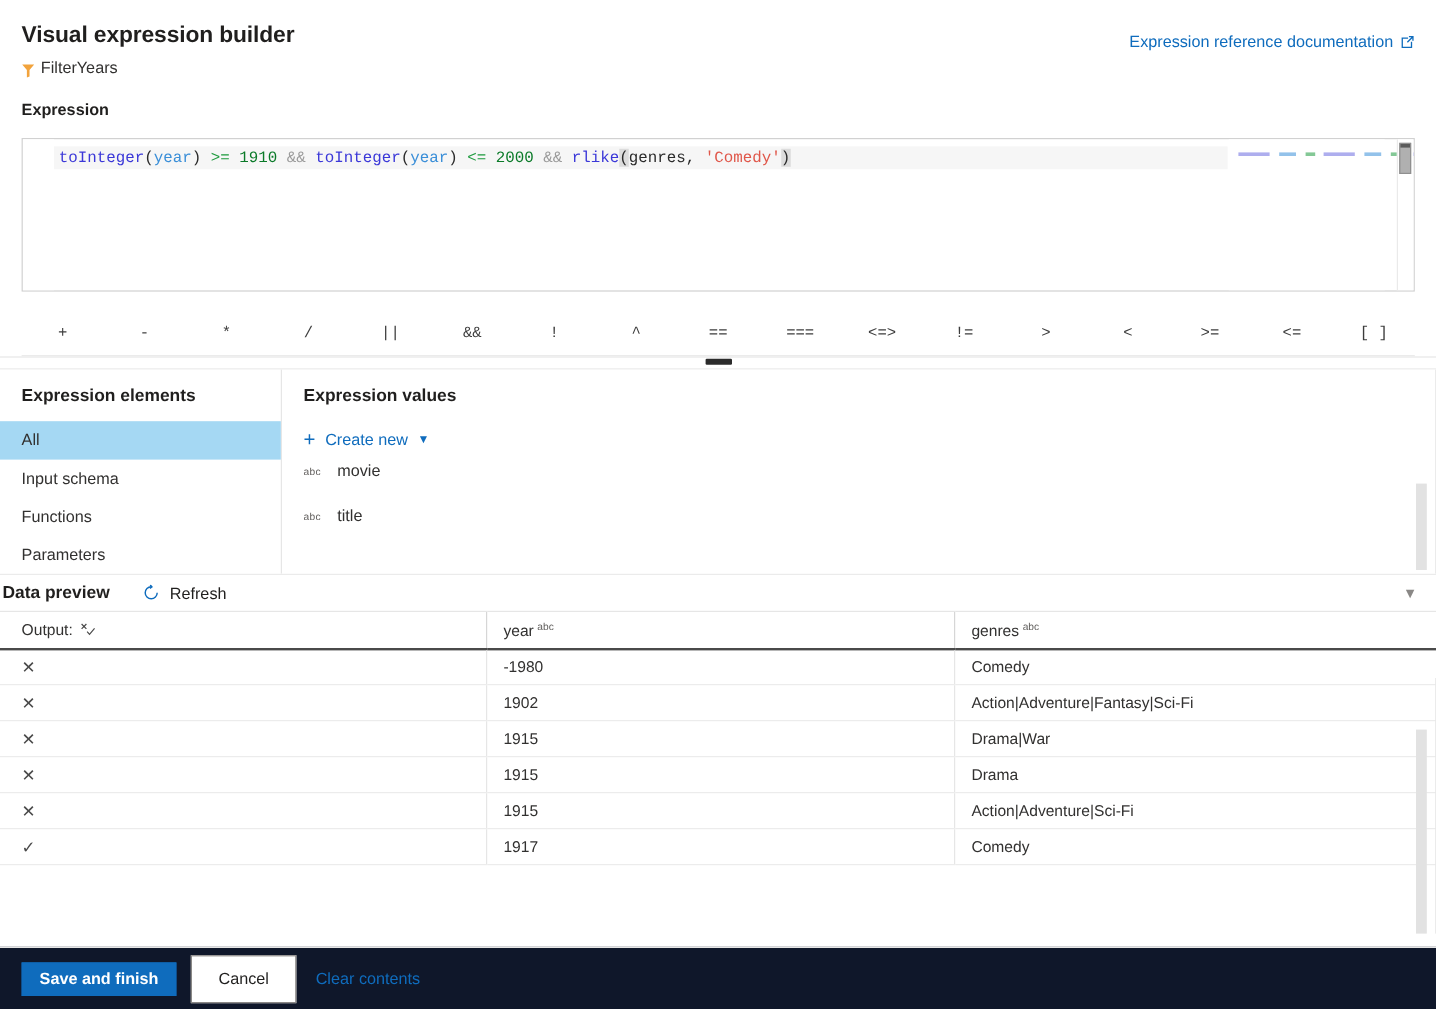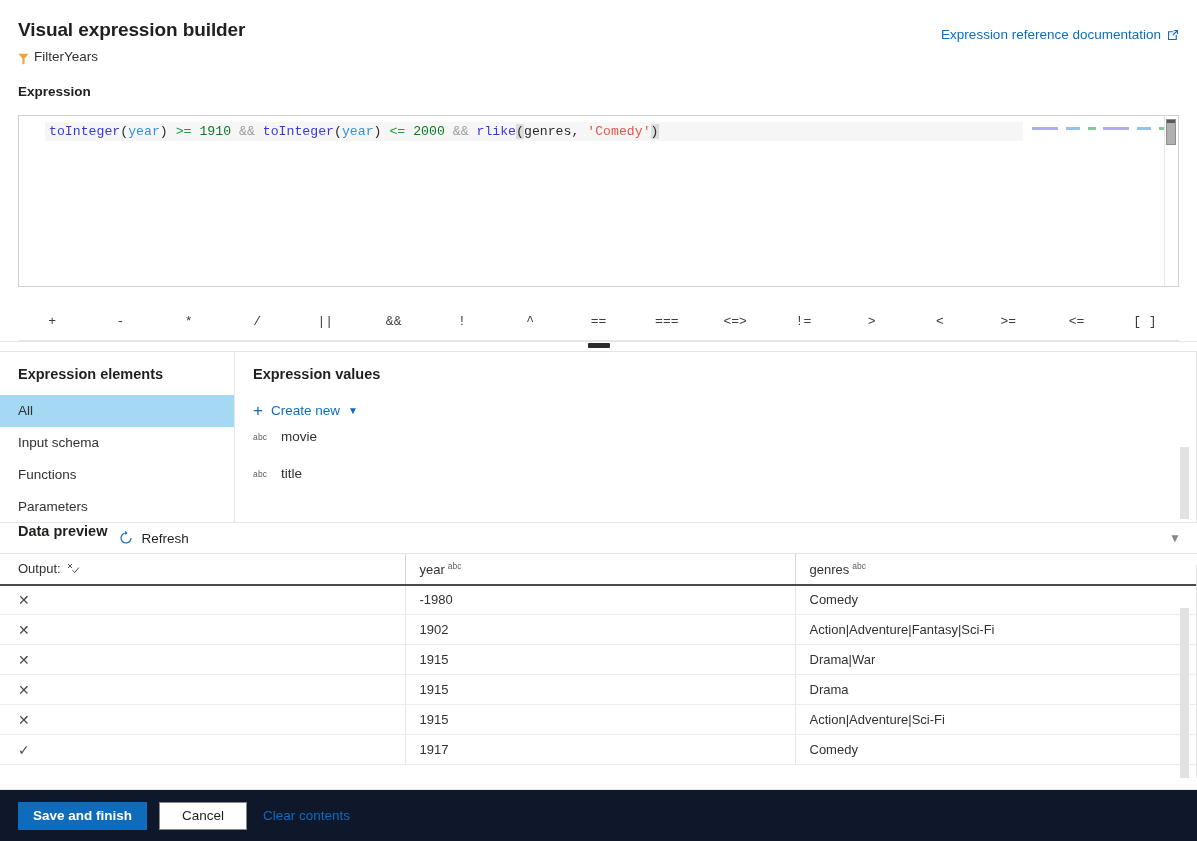--- a/index.html
+++ b/index.html
@@ -34,21 +34,21 @@
   }
   .ext-icon { width:12px; height:12px; display:block; }
 
   .section-label {
     font-size:13.5px; font-weight:bold; color:#201f1e;
     margin:19px 0 6px 18px;
   }
 
   
   .editor-wrap {
-    margin:16px 18px; height:172px;
+    margin:16px 18px; height:128px;
     border:1px solid #d1d1d1; background:#fff;
     position:relative; overflow:hidden;
   }
   .editor-gutter {
     position:absolute; left:0; top:0; bottom:0; width:26px; background:#fff;
   }
   .code-line {
     position:absolute; left:26px; right:155px; top:6px; height:19px;
     background:#f6f6f6;
   }
@@ -149,22 +149,22 @@
 
   .v-scroll {
     position:absolute; right:8px; top:95px; width:9px; height:72px; background:#e2e2e2;
   }
   .panels-edge {
     position:absolute; right:0; top:0; bottom:0; width:1px; background:#e6e6e6;
   }
 
   
   .dp-bar {
-    height:30px; display:flex; gap:12px;
-    padding:0 18px; position:relative;
+    height:30px; display:flex; align-items:center; gap:28px;
+    padding:0 2px; position:relative;
   }
   .dp-title { font-size:14.5px; font-weight:bold; color:#201f1e; }
   .refresh {
     display:flex; align-items:center; gap:8px; cursor:pointer;
     font-size:13.5px; color:#201f1e;
   }
   .refresh-ic { width:14px; height:14px; display:block; }
   .collapse-btn {
     position:absolute; right:16px; top:50%; transform:translateY(-50%);
     cursor:pointer; color:#8a8886; font-size:12px; line-height:1;
@@ -201,21 +201,21 @@
     border-top:1px solid #e6e6e6; background:#0f172a;
     display:flex; align-items:center; gap:12px; padding:0 18px;
   }
   .btn-primary {
     background:#0f6cbd; color:#fff; border:1px solid #0f6cbd;
     height:28px; padding:0 14px; font-size:13.5px; font-weight:bold;
     cursor:pointer; font-family:"Liberation Sans", sans-serif;
   }
   .btn-default {
     background:#fff; color:#201f1e; border:1px solid #8a8886;
-    height:28px; padding:0 22px; font-size:13.5px;
+    height:40px; padding:0 22px; font-size:13.5px;
     cursor:pointer; font-family:"Liberation Sans", sans-serif;
   }
   .link-btn {
     color:#0f6cbd; font-size:13.5px; cursor:pointer; margin-left:4px;
   }
 </style>
 </head>
 <body>
 
 <div class="header">

